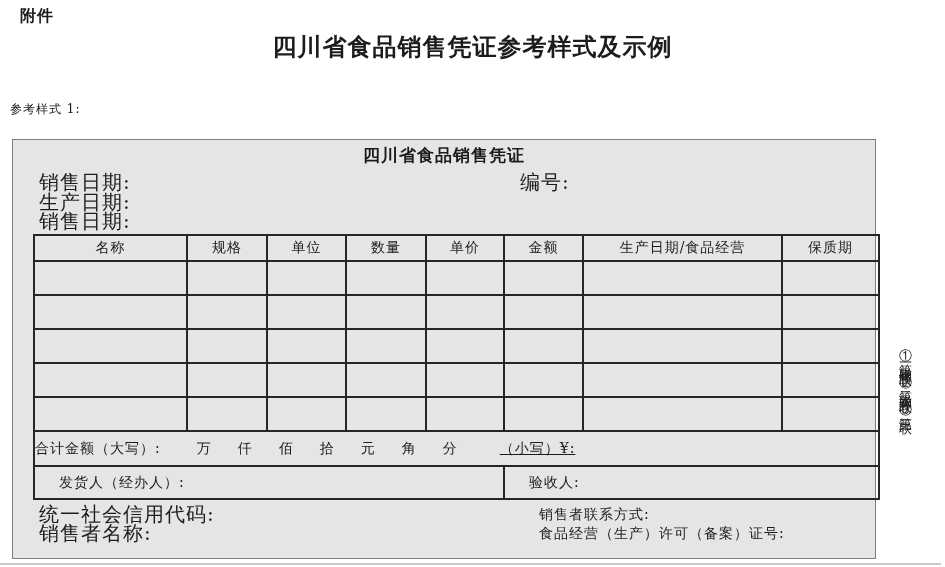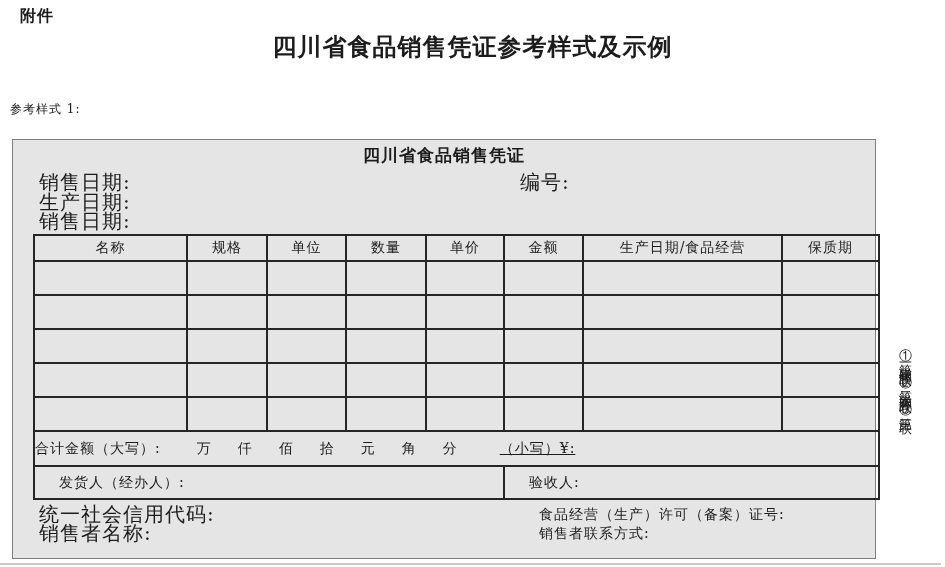--- a/index.html
+++ b/index.html
@@ -198,19 +198,19 @@
   <div class="copy-strip">
     <span>①第一联销售联②第二联客户联③第三联</span>
   </div>
 
   <div class="footer-left">
     <div>统一社会信用代码:</div>
     <div>销售者名称:</div>
   </div>
 
   <div class="footer-right">
+    <div>销售者联系方式:</div>
     <div>食品经营（生产）许可（备案）证号:</div>
-    <div>销售者联系方式:</div>
   </div>
 
 </div>
 
 <div class="page-shadow"></div>
 
 </body></html>

